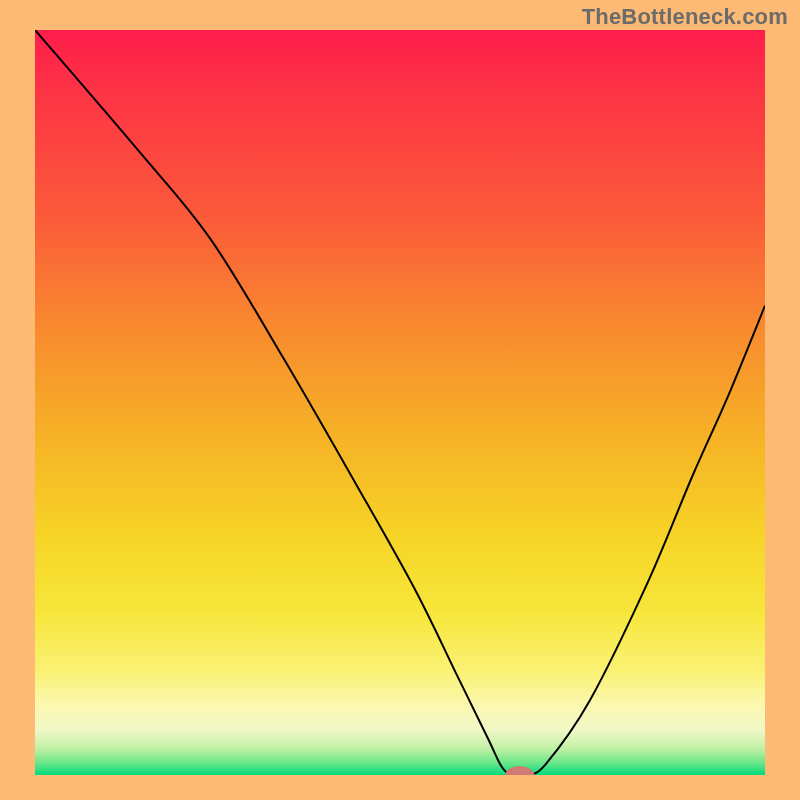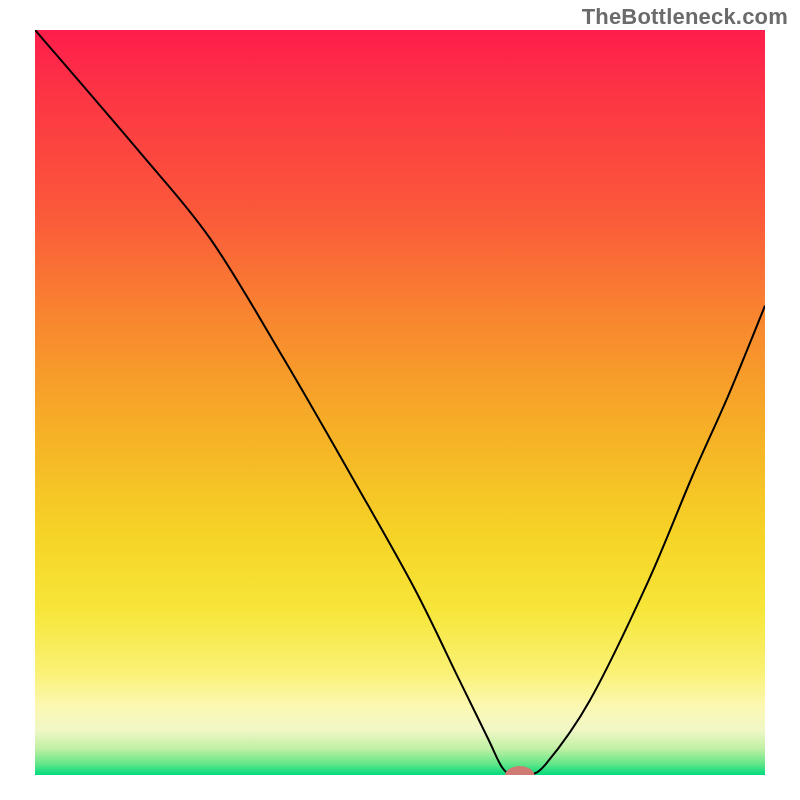--- a/index.html
+++ b/index.html
@@ -7,21 +7,21 @@
     padding: 0;
     width: 800px;
     height: 800px;
     background: #000;
     overflow: hidden;
   }
   .frame {
     position: relative;
     width: 800px;
     height: 800px;
-    background: #ffffff;
+    background: #fdba74;
     text-align: right;
   }
   .watermark {
     position: absolute;
     top: 4px;
     right: 12px;
     color: #6b6b6b;
     font-family: Arial, Helvetica, sans-serif;
     font-size: 22px;
     font-weight: 600;

